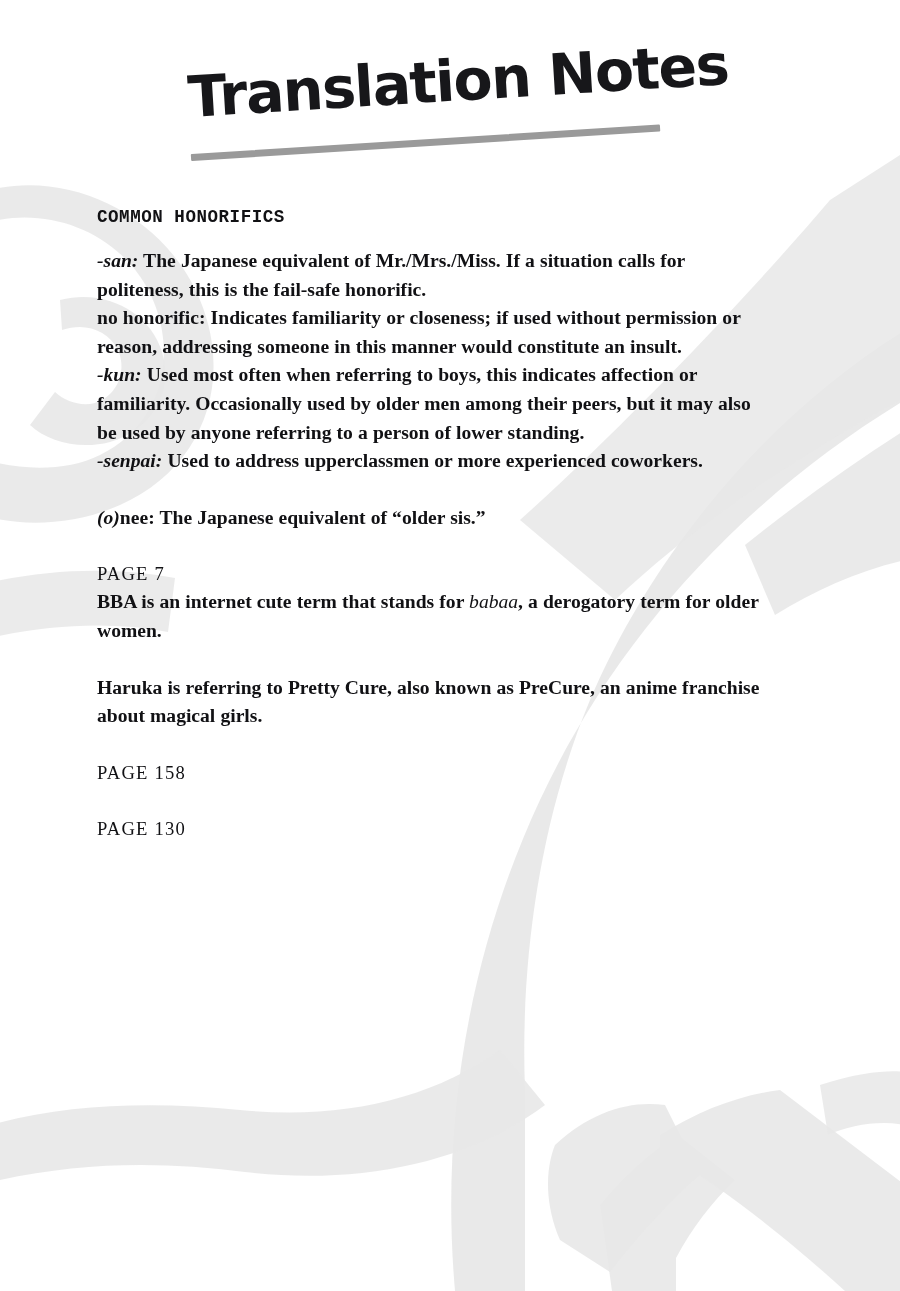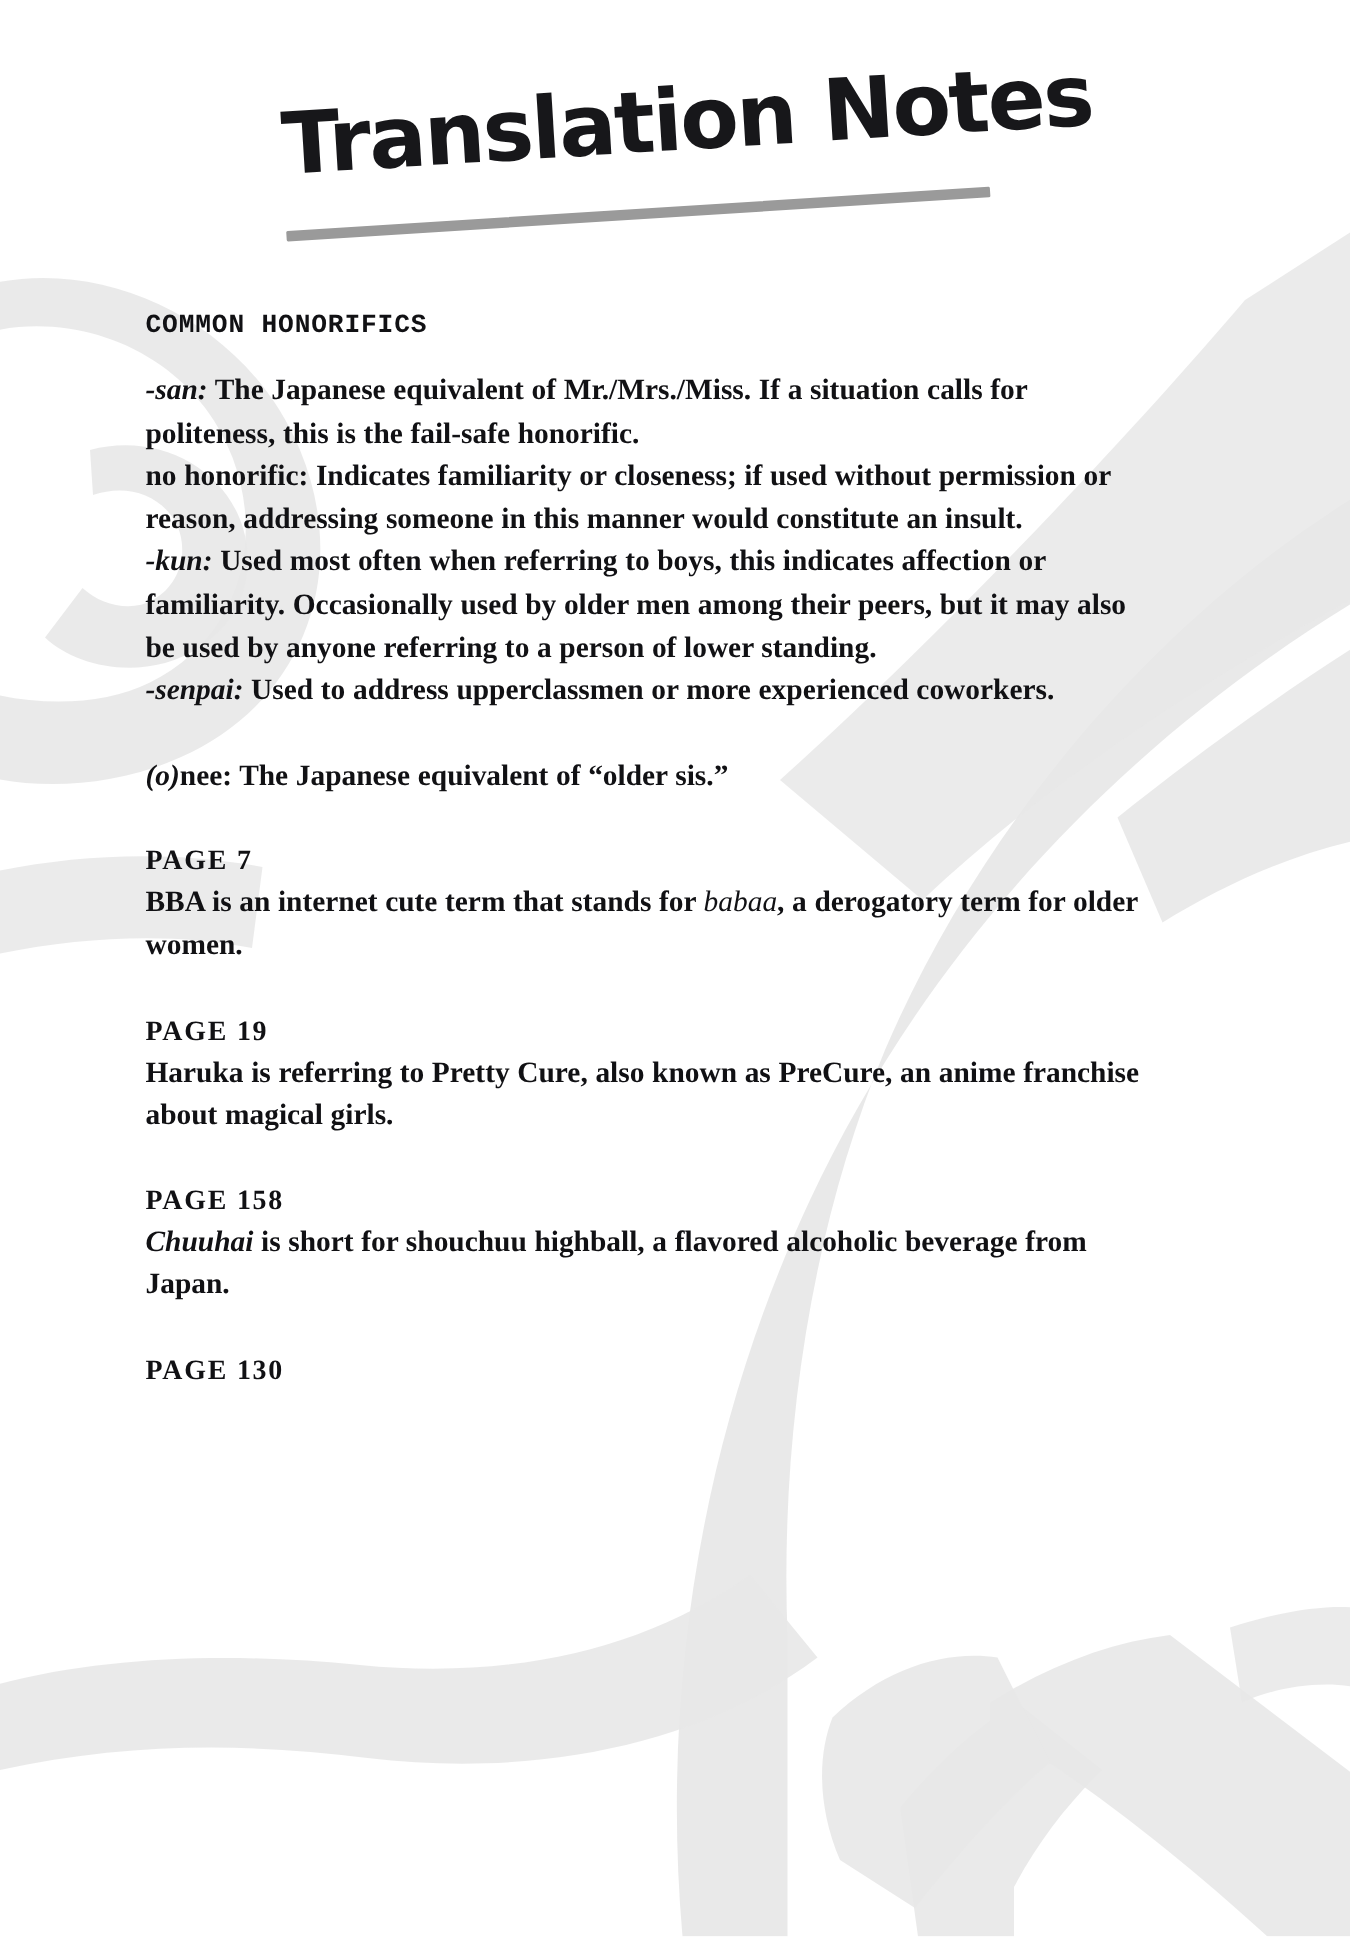--- a/index.html
+++ b/index.html
@@ -101,21 +101,21 @@
   .em {
     font-style: italic;
     font-weight: 400;
   }
   .bold-inline {
     font-weight: 700;
   }
 
   .page-heading {
     font-size: 18.6px;
-    font-weight: 700;
+    font-weight: 400;
     letter-spacing: 1.2px;
     line-height: 28px;
     margin: 0;
   }
   .spacer-lg { height: 28px; }
 </style>
 </head>
 <body>
 
 <div class="page">
@@ -195,30 +195,26 @@
 
     <div class="spacer-lg"></div>
 
     <p class="page-heading">PAGE 7</p>
     <p class="para">
       <span class="bold-inline">BBA</span><span> is an internet cute term that stands for </span><span class="em">babaa</span><span>, a derogatory term for older women.</span>
     </p>
 
     <div class="spacer-lg"></div>
 
-    <p class="page-heading">PAGE 19</p>
     <p class="para">
       <span>Haruka is referring to </span><span class="bold-inline">Pretty Cure</span><span>, also known as </span><span class="bold-inline">PreCure</span><span>, an anime franchise about magical girls.</span>
     </p>
 
     <div class="spacer-lg"></div>
 
     <p class="page-heading">PAGE 158</p>
-    <p class="para">
-      <span class="term-i">Chuuhai</span><span> is short for shouchuu highball, a flavored alcoholic beverage from Japan.</span>
-    </p>
 
     <div class="spacer-lg"></div>
 
     <p class="page-heading">PAGE 130</p>
 
   </div>
 </div>
 
 </body></html>

